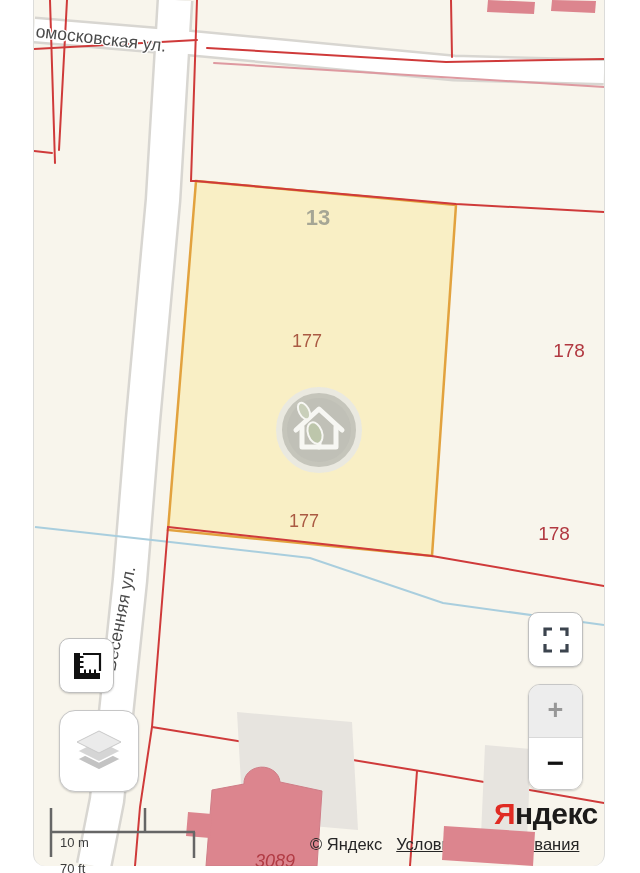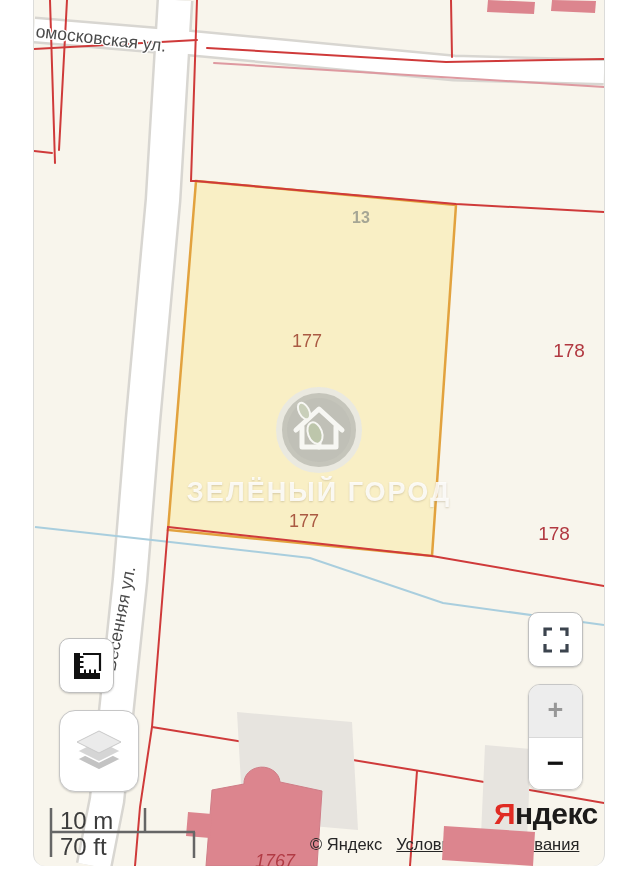--- a/index.html
+++ b/index.html
@@ -18,21 +18,21 @@
   .map svg.base{position:absolute;left:0;top:0;z-index:1;}
   .map svg.frontbuildings{position:absolute;left:0;top:0;z-index:3;pointer-events:none;}
   
   .maplabel{position:absolute;white-space:nowrap;color:#4a4a4a;
     text-shadow:1px 0 0 #fff,-1px 0 0 #fff,0 1px 0 #fff,0 -1px 0 #fff,
                 1px 1px 0 #fff,-1px -1px 0 #fff,1px -1px 0 #fff,-1px 1px 0 #fff;
     font-size:17.5px;font-weight:400;z-index:2;}
   .street-top{left:3px;top:21px;transform:rotate(6.5deg);transform-origin:0 0;}
   .street-side{left:86px;top:652px;transform:rotate(-79deg);transform-origin:0 100%;}
   .parcel{position:absolute;transform:translate(-50%,-50%);z-index:2;font-weight:400;}
-  .lbl-13{left:284px;top:218px;font-size:16px;font-weight:600;color:#a6a695;margin-left:43px;}
+  .lbl-13{left:284px;top:218px;font-size:22px;font-weight:600;color:#a6a695;}
   .lbl-177a{left:273px;top:341px;font-size:18px;color:#aa5a43;}
   .lbl-177b{left:270px;top:521px;font-size:18px;color:#aa5a43;}
   .lbl-178a{left:535px;top:351px;font-size:19px;color:#b13840;}
   .lbl-178b{left:520px;top:534px;font-size:19px;color:#b13840;}
   .lbl-1767{left:241px;top:861px;font-size:18px;color:#b13b44;font-style:italic;}
   
   .wm-badge{position:absolute;left:239px;top:384px;z-index:2;}
   .wm-text{position:absolute;left:285px;top:477px;transform:translateX(-50%);
     z-index:2;font-size:27px;font-weight:700;letter-spacing:2px;white-space:nowrap;
     color:rgba(255,255,255,.85);text-shadow:0 1px 2px rgba(165,150,115,.4);}
@@ -54,21 +54,21 @@
   .zoomctl{position:absolute;left:528px;top:684px;width:53px;height:104px;z-index:10;
     border:1px solid #c6c6c6;border-radius:12px;overflow:hidden;
     box-shadow:0 1px 2px rgba(0,0,0,.18);display:flex;flex-direction:column;}
   .zoomctl .half{flex:1;display:flex;align-items:center;justify-content:center;cursor:pointer;}
   .zoom-in{background:#ededed;border-bottom:1px solid #d9d9d9;color:#979797;
     font-size:27px;font-weight:700;}
   .zoom-out{background:#ffffff;color:#111;font-size:30px;font-weight:700;line-height:0;}
   
   .scalebar{position:absolute;left:45px;top:800px;width:165px;height:66px;z-index:10;}
   .scalebar svg{position:absolute;left:0;top:0;}
-  .scale-text{position:absolute;color:#3c3c3c;font-size:24px;}
+  .scale-text{position:absolute;color:#3c3c3c;font-size:13px;margin-top:28px;}
   .scale-m{left:15px;top:7px;}
   .scale-ft{left:15px;top:33px;}
 </style>
 </head>
 <body>
 
 <div class="map">
 
   <svg class="base" width="570" height="866" viewBox="0 0 570 866">
 
@@ -117,34 +117,33 @@
   </svg>
 
   <div class="maplabel street-top">омосковская ул.</div>
   <div class="maplabel street-side">Весенняя ул.</div>
 
   <div class="parcel lbl-13">13</div>
   <div class="parcel lbl-177a">177</div>
   <div class="parcel lbl-177b">177</div>
   <div class="parcel lbl-178a">178</div>
   <div class="parcel lbl-178b">178</div>
-  <div class="parcel lbl-1767">1767</div>
+  <div class="parcel lbl-1767">3089</div>
 
   <svg class="wm-badge" width="92" height="92" viewBox="0 0 92 92">
     <circle cx="46" cy="46" r="40" fill="#c2c2bb" opacity="0.93" stroke="#e9e9e3" stroke-width="6"></circle>
     <circle cx="46" cy="46" r="32" fill="#bcbcb4" opacity="0.6"></circle>
     <g stroke="#f7f7f3" stroke-width="5" fill="none" stroke-linejoin="round" stroke-linecap="round">
       <path d="M23,46 L46,25 L69,46"></path>
       <path d="M29,43 L29,63 L63,63 L63,43"></path>
     </g>
     <path d="M46,63 L46,52" stroke="#f7f7f3" stroke-width="5" stroke-linecap="round"></path>
     <ellipse cx="31" cy="27" rx="5" ry="9" transform="rotate(-28 31 27)" fill="#c9cfba" stroke="#f7f7f3" stroke-width="2"></ellipse>
     <ellipse cx="42" cy="49" rx="7" ry="11" transform="rotate(-20 42 49)" fill="#bdc6ab" stroke="#f7f7f3" stroke-width="2"></ellipse>
   </svg>
-  <div class="wm-text">ЗЕЛЁНЫЙ ГОРОД</div>
 
   <div class="attribution">
     <span>© Яндекс</span><span class="terms">Условия использования</span>
   </div>
 
   <svg class="frontbuildings" width="570" height="866" viewBox="0 0 570 866">
     <polygon points="451,745 497,749 492,862 446,858" fill="#e7e4df"></polygon>
     <polygon points="410,826 501,832 499,866 408,860" fill="#dc858e"></polygon>
   </svg>
 

